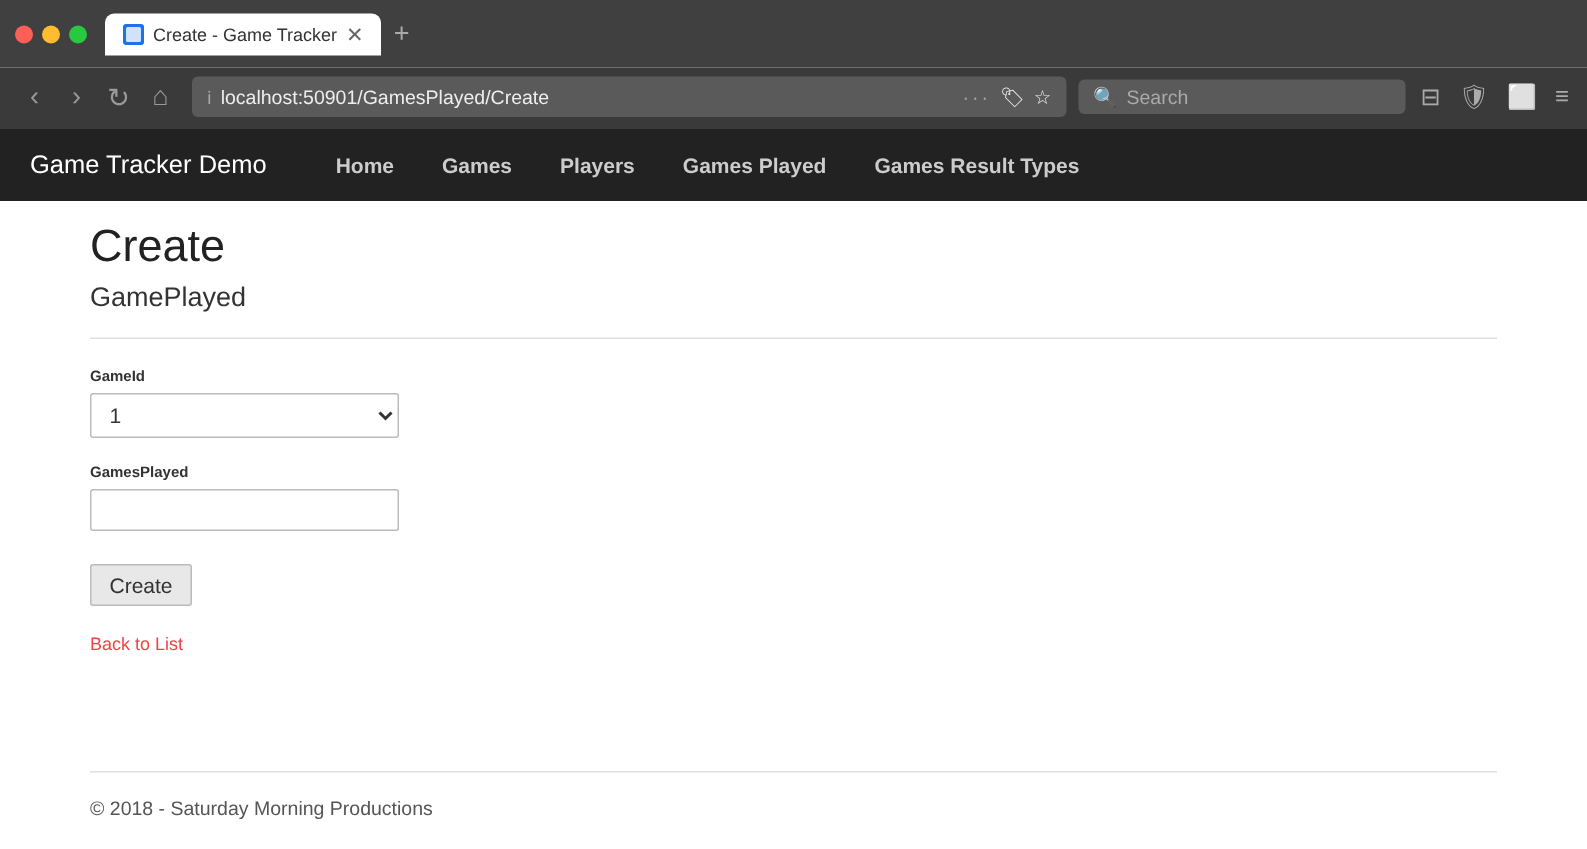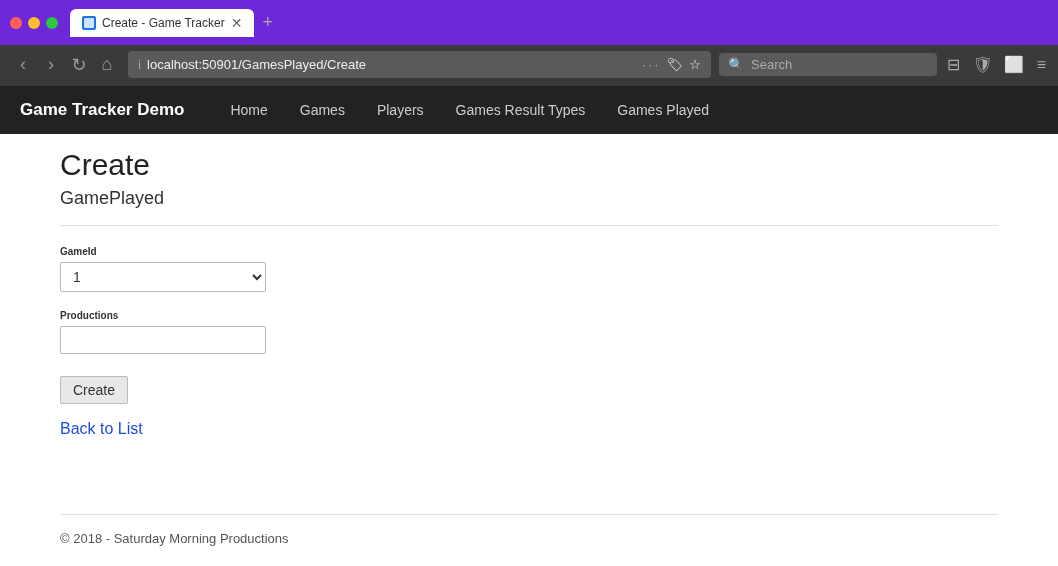--- a/index.html
+++ b/index.html
@@ -1,20 +1,20 @@
 <!DOCTYPE html>
 <html><head>
   <meta charset="utf-8">
   <style>
     * { margin: 0; padding: 0; box-sizing: border-box; }
     body { font-family: -apple-system, BlinkMacSystemFont, 'Segoe UI', sans-serif; background: #fff; font-size: 14px; }
 
     
     .browser-chrome {
-      background: #6d28d9;
+      background: #404040;
       padding: 8px 10px 0 10px;
       display: flex;
       flex-direction: column;
     }
     .browser-controls {
       display: flex;
       align-items: center;
       gap: 8px;
       padding-bottom: 8px;
     }
@@ -145,31 +145,32 @@
     .app-nav {
       background: #222;
       padding: 0 20px;
       display: flex;
       align-items: center;
       gap: 0;
     }
     .app-brand {
       color: #fff;
       font-size: 17px;
-      font-weight: 700;
+      font-weight: 400;
       padding: 14px 20px 14px 0;
       margin-right: 10px;
     }
     .nav-link {
       color: #ccc;
       text-decoration: none;
       padding: 14px 16px;
       font-size: 14px;
       cursor: pointer;
       display: block;
+      font-weight: bold;
     }
 
     
     .page-content {
       padding: 14px 60px;
       min-height: 380px;
     }
     .page-title {
       font-size: 30px;
       font-weight: 300;
@@ -222,23 +223,23 @@
       border: 1px solid #bbb;
       border-radius: 2px;
       padding: 5px 12px;
       font-size: 14px;
       color: #333;
       cursor: pointer;
       margin-top: 4px;
       margin-bottom: 16px;
     }
     .back-link {
-      color: #1d4ed8;
+      color: #ef4444;
       text-decoration: none;
-      font-size: 16px;
+      font-size: 12px;
       cursor: pointer;
       display: inline-block;
       margin-bottom: 16px;
     }
     .footer-divider {
       border: none;
       border-top: 1px solid #e0e0e0;
       margin: 0 60px;
     }
     .page-footer {
@@ -296,40 +297,40 @@
     <button class="toolbar-icon-btn">⬜</button>
     <button class="toolbar-icon-btn">≡</button>
   </div>
 </div>
 
 <nav class="app-nav">
   <span class="app-brand">Game Tracker Demo</span>
   <a class="nav-link">Home</a>
   <a class="nav-link">Games</a>
   <a class="nav-link">Players</a>
+  <a class="nav-link">Games Played</a>
   <a class="nav-link">Games Result Types</a>
-  <a class="nav-link">Games Played</a>
 </nav>
 
 <div class="page-content">
   <h1 class="page-title">Create</h1>
   <h4 class="section-title">GamePlayed</h4>
   <hr class="divider">
 
   <div class="form-group">
     <label class="form-label">GameId</label>
     <select class="form-select">
       <option value="1">1</option>
       <option value="2">2</option>
       <option value="3">3</option>
     </select>
   </div>
 
   <div class="form-group">
-    <label class="form-label">Productions</label>
+    <label class="form-label">GamesPlayed</label>
     <input type="text" class="form-input" style="">
   </div>
 
   <button class="btn-create">Create</button>
   <br>
   <a class="back-link">Back to List</a>
 </div>
 
 <hr class="footer-divider">
 <footer class="page-footer">

